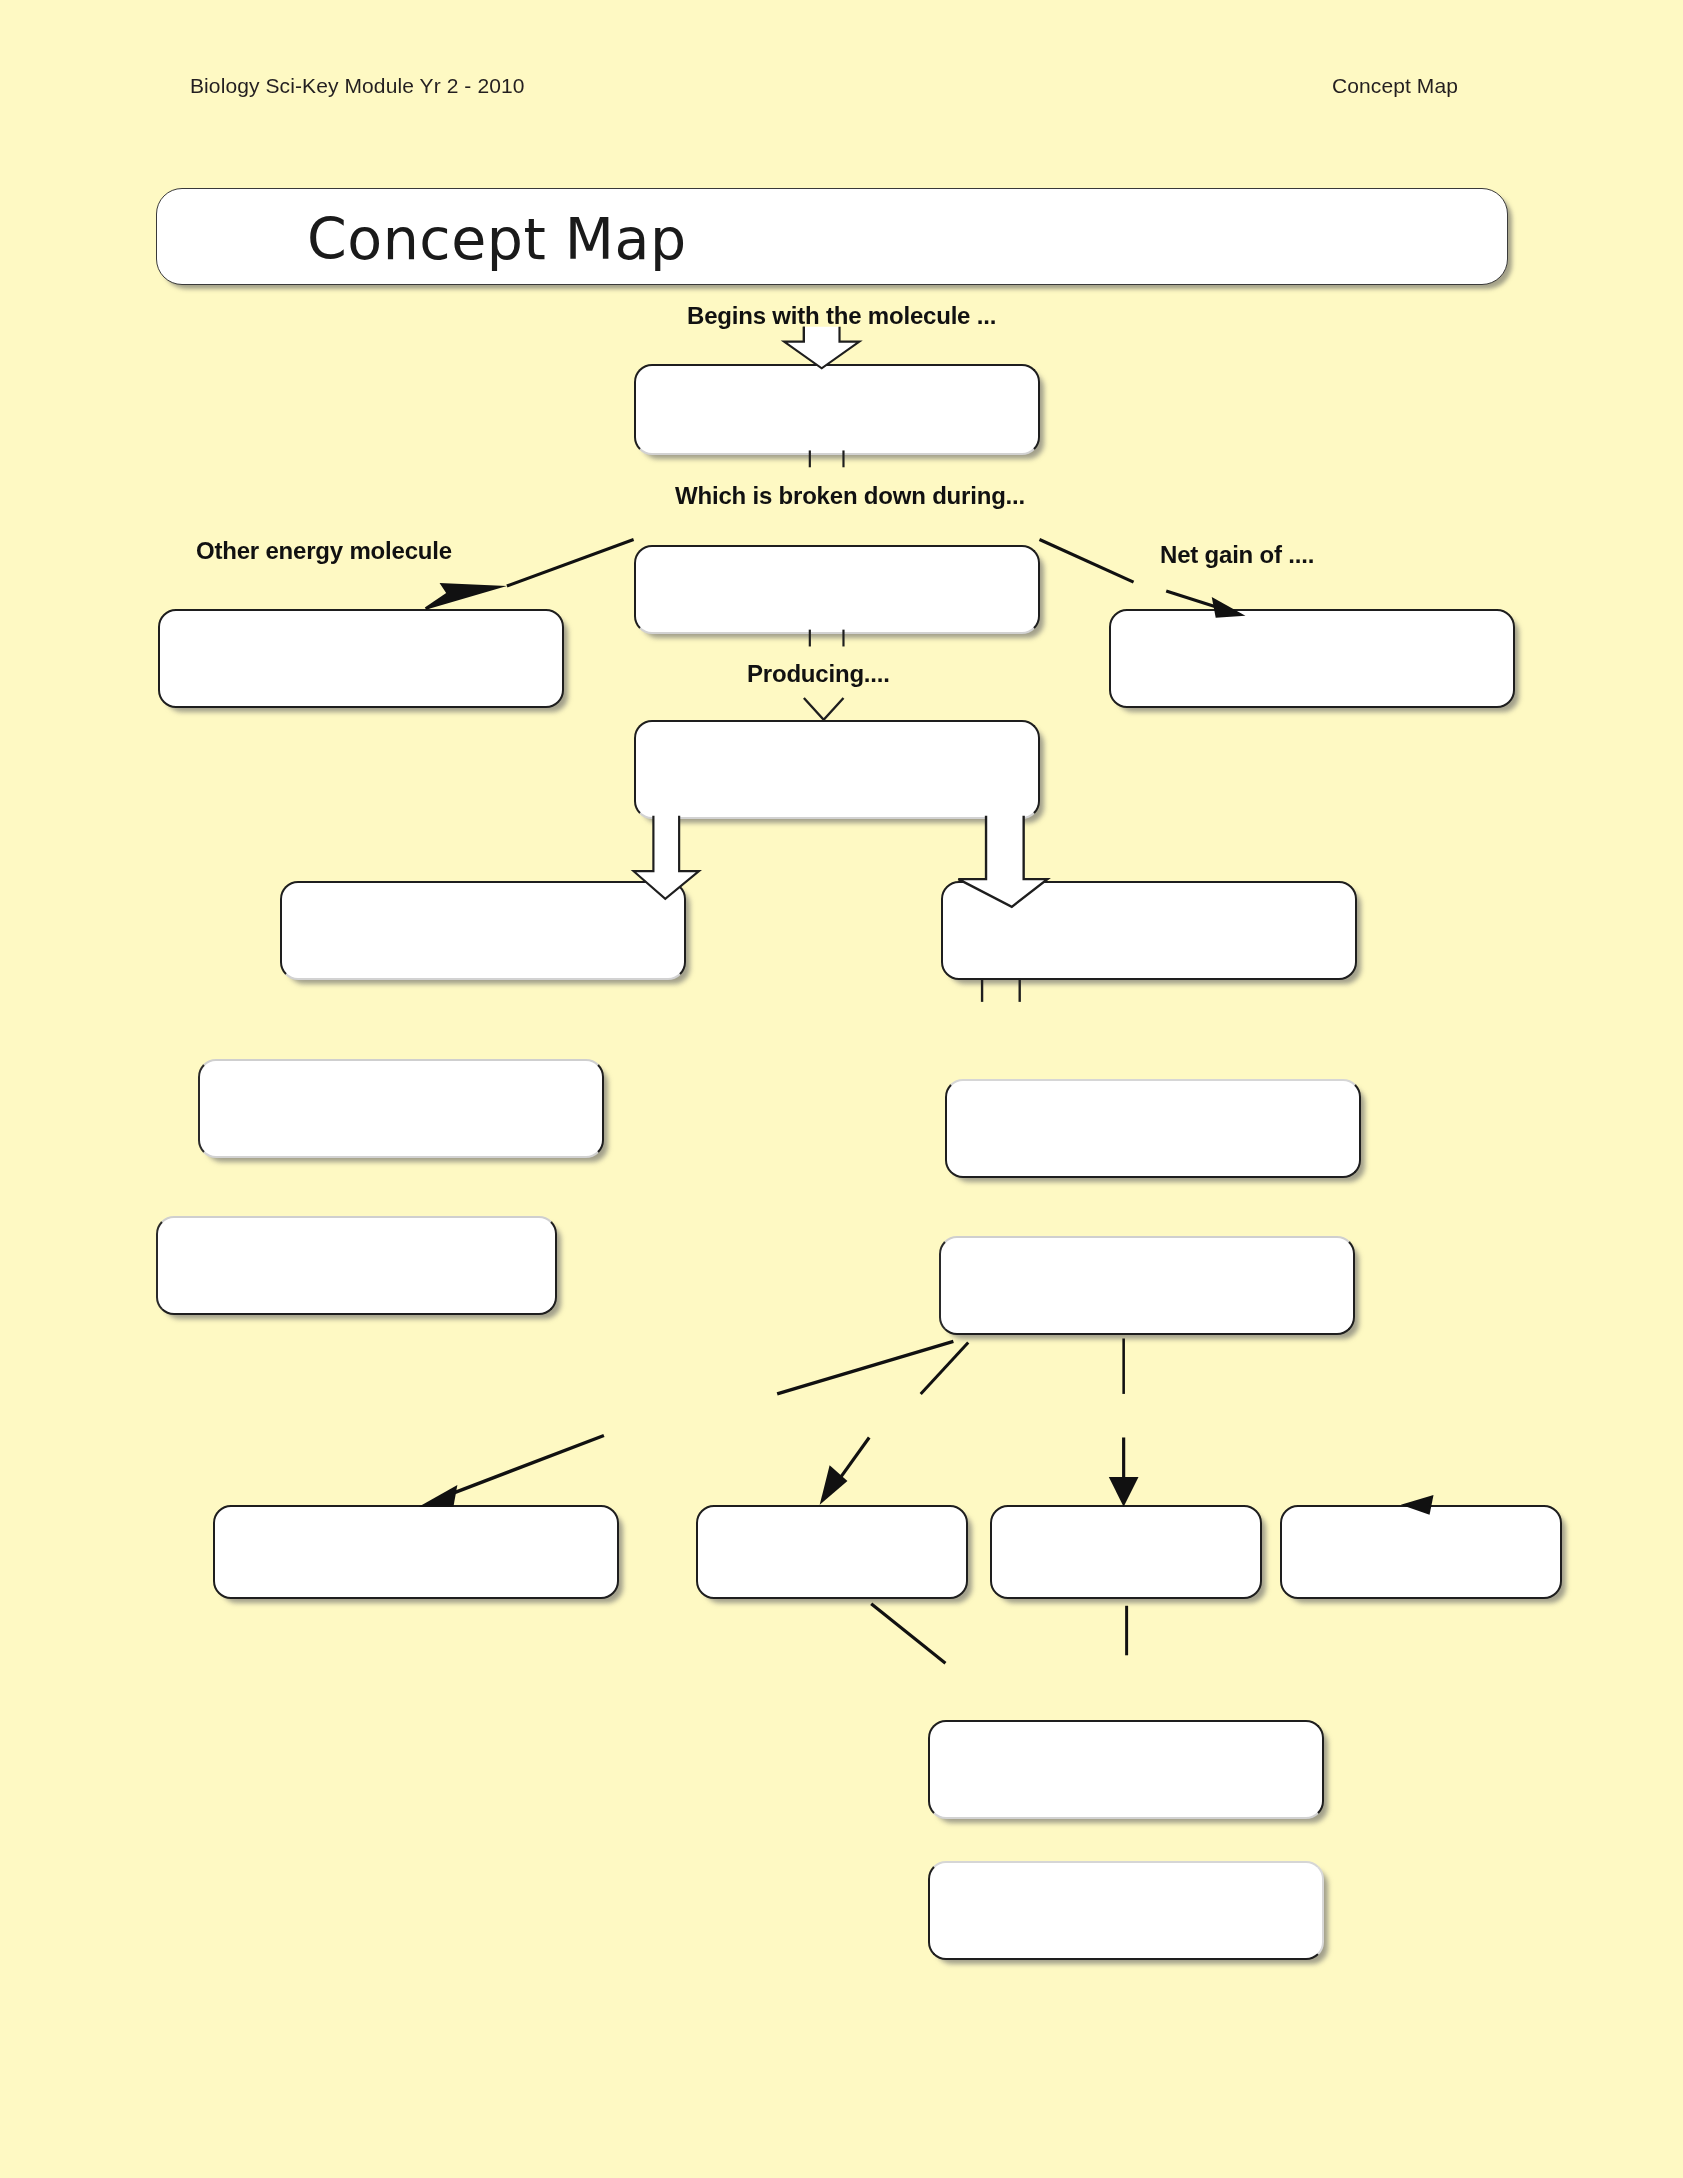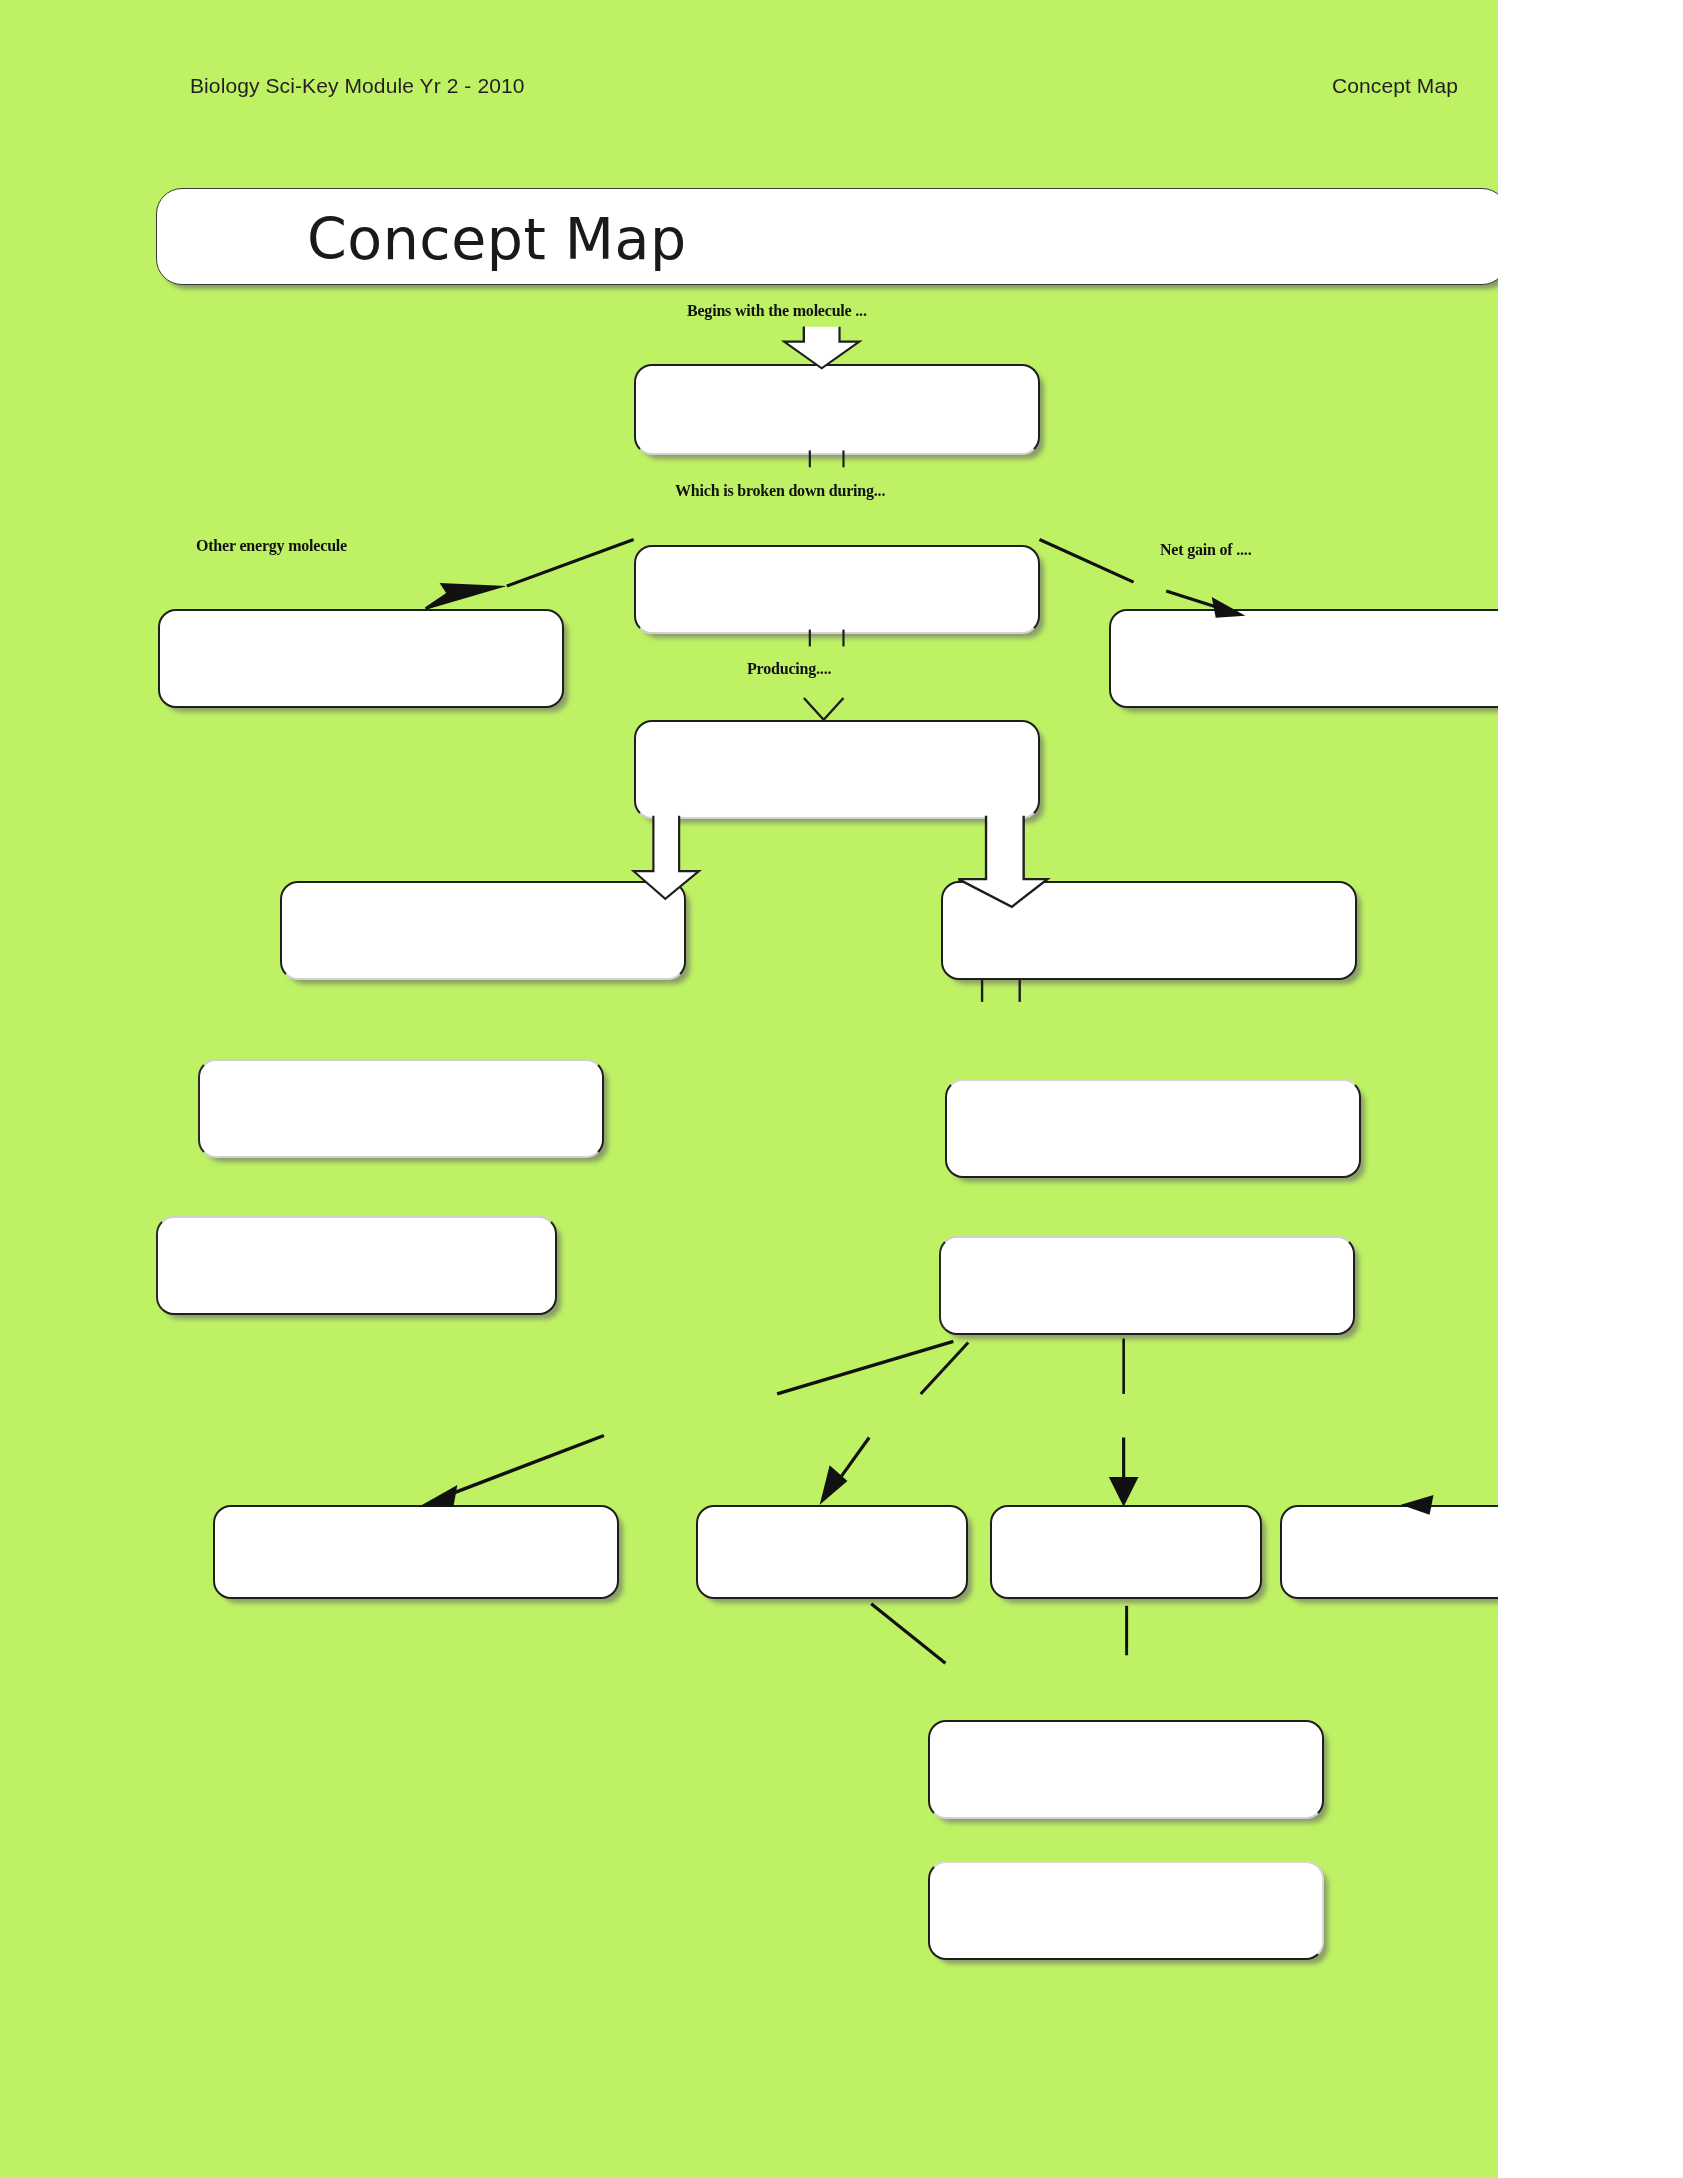--- a/index.html
+++ b/index.html
@@ -2,23 +2,23 @@
 <html><head>
 <meta charset="utf-8">
 <style>
   html, body {
     margin: 0;
     padding: 0;
     background: #ffffff;
   }
   #page {
     position: relative;
-    width: 1498px;
+    width: 1683px;
     height: 2178px;
-    background: #bef264;
+    background: #fef9c3;
     font-family: "Liberation Sans", sans-serif;
     overflow: hidden;
   }
   
   .runhead {
     position: absolute;
     font-family: "Liberation Sans", sans-serif;
     font-size: 21px;
     color: #231f20;
     white-space: nowrap;
@@ -63,22 +63,22 @@
   }
   
   .fade-top-left  { border-top-color: #cfcfcf; border-left-color: #2a2a2a; }
   .fade-top-right { border-top-color: #d6d6d6; }
   .fade-bottom    { border-bottom-color: #d2d2d2; }
   .fade-right     { border-right-color: #d8d8d8; }
 
   
   .clabel {
     position: absolute;
-    font-family: Liberation Serif, serif;
-    font-size: 16px;
+    font-family: Liberation Sans, sans-serif;
+    font-size: 24px;
     font-weight: bold;
     color: #111111;
     white-space: nowrap;
     letter-spacing: -0.2px;
   }
 
   
   #connectors {
     position: absolute;
     left: 0;

